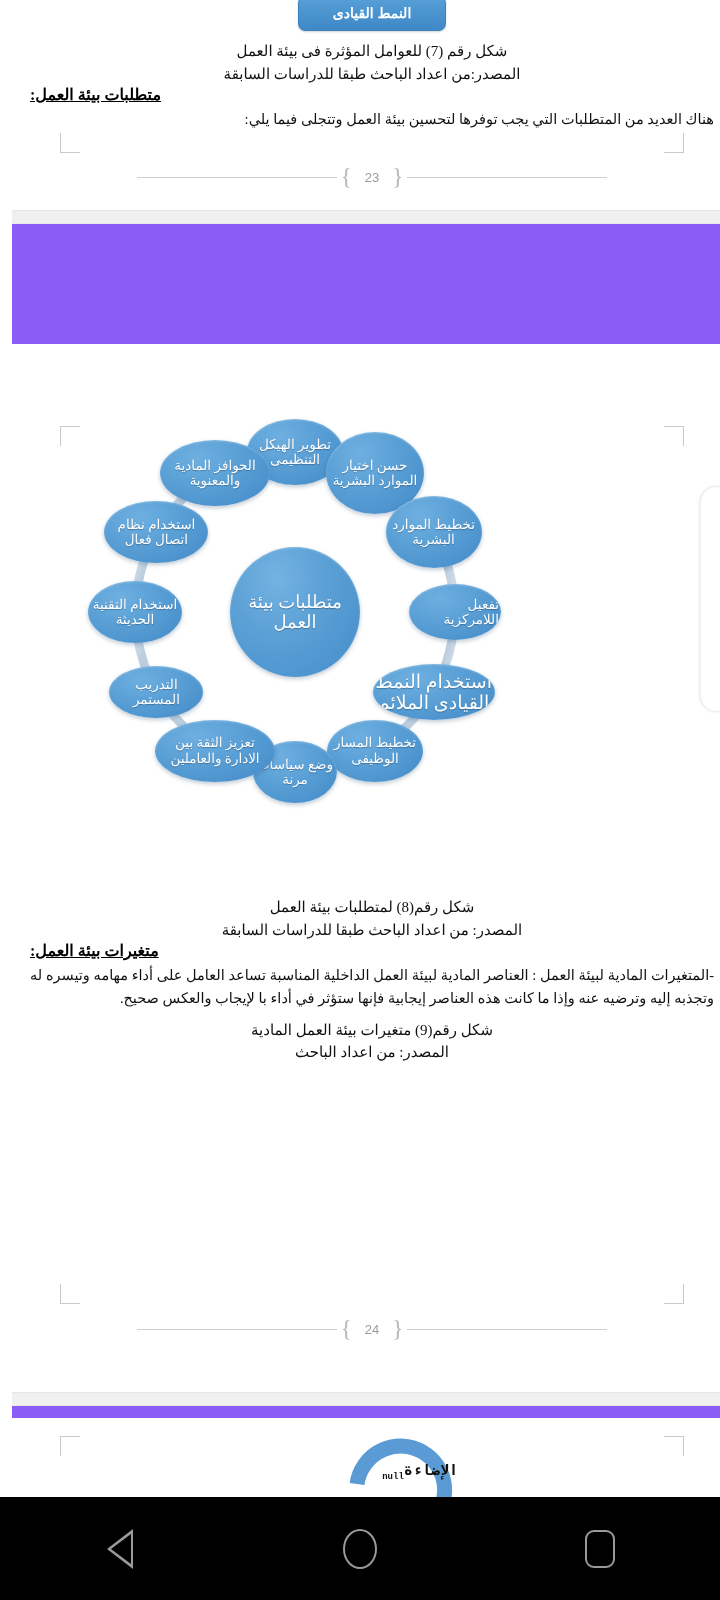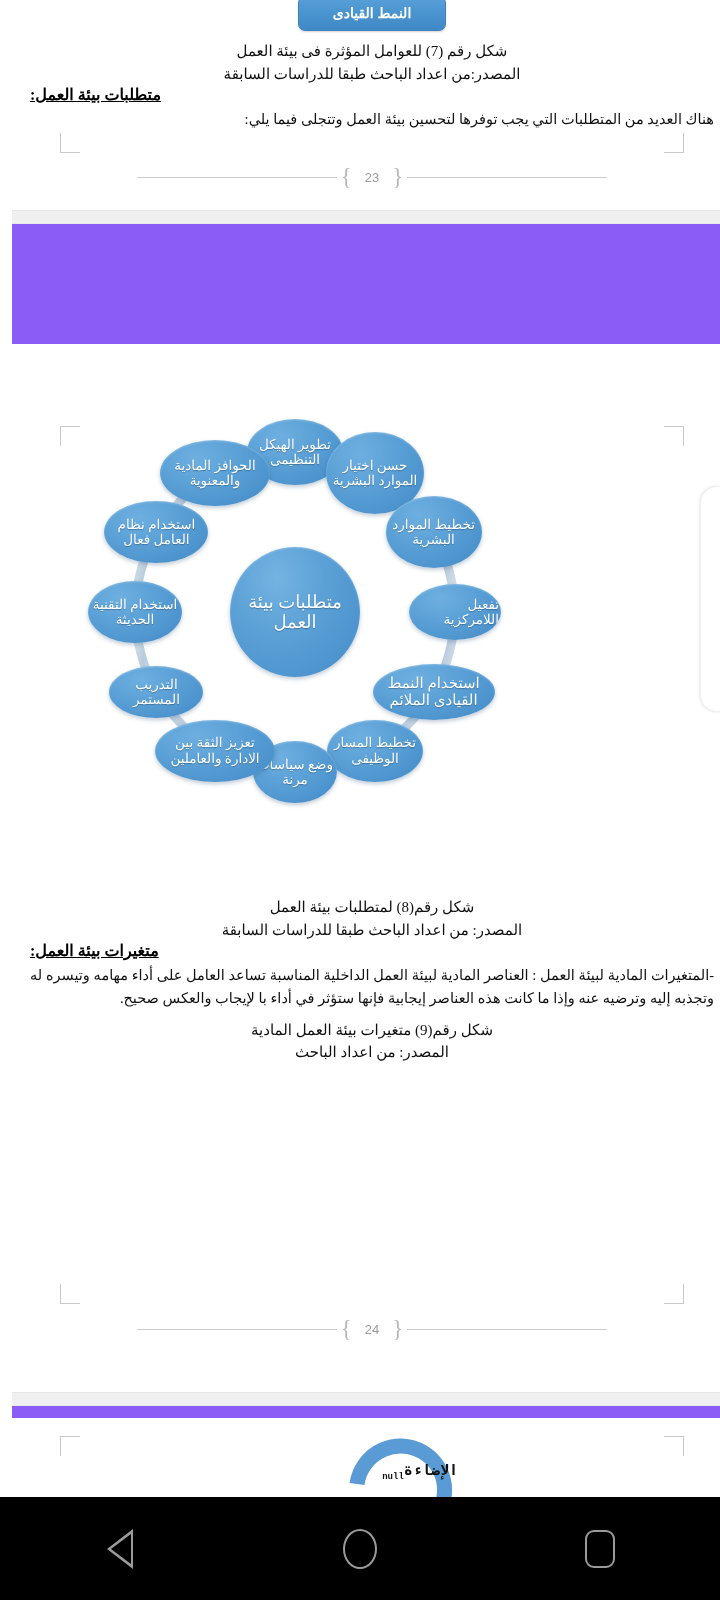--- a/index.html
+++ b/index.html
@@ -318,40 +318,40 @@
             </div>
             <div class="node" style="width: 98px; height: 82px; left: 314px; top: 88.4359px; font-size: 13.5px;">
               <span>حسن اختيار الموارد البشرية</span>
             </div>
             <div class="node" style="width: 96px; height: 72px; left: 373.564px; top: 152px; font-size: 13.5px;">
               <span>تخطيط الموارد البشرية</span>
             </div>
             <div class="node" style="width: 92px; height: 56px; left: 397px; top: 240px; font-size: 13.5px; text-align: right;">
               <span>تفعيل اللامركزية</span>
             </div>
-            <div class="node" style="width: 122px; height: 56px; left: 360.564px; top: 320px; font-size: 15px;">
+            <div class="node" style="width: 122px; height: 56px; left: 360.564px; top: 320px; font-size: 19px;">
               <span>استخدام النمط القيادى الملائم</span>
             </div>
             <div class="node" style="width: 96px; height: 62px; left: 315px; top: 375.564px; font-size: 13.5px;">
               <span>تخطيط المسار الوظيفى</span>
             </div>
             <div class="node" style="width: 84px; height: 62px; left: 241px; top: 397px; font-size: 13.5px;">
               <span>وضع سياسات مرنة</span>
             </div>
             <div class="node" style="width: 120px; height: 62px; left: 143px; top: 375.564px; font-size: 13.5px;">
               <span>تعزيز الثقة بين الادارة والعاملين</span>
             </div>
             <div class="node" style="width: 94px; height: 52px; left: 97.4359px; top: 322px; font-size: 13.5px;">
               <span>التدريب المستمر</span>
             </div>
             <div class="node" style="width: 94px; height: 62px; left: 76px; top: 237px; font-size: 13.5px;">
               <span>استخدام التقنية الحديثة</span>
             </div>
             <div class="node" style="width: 104px; height: 62px; left: 92.4359px; top: 157px; font-size: 13.5px;">
-              <span>استخدام نظام العامل فعال</span>
+              <span>استخدام نظام اتصال فعال</span>
             </div>
             <div class="node" style="width: 110px; height: 66px; left: 148px; top: 96.4359px; font-size: 13.5px;">
               <span>الحوافز المادية والمعنوية</span>
             </div>
           </div>
       </div>
 
       <div style="margin-top:-8px;">
         <div class="doc-text fig-caption">شكل رقم(8) لمتطلبات بيئة العمل</div>
         <div class="doc-text fig-caption">المصدر: من اعداد الباحث طبقا للدراسات السابقة</div>

